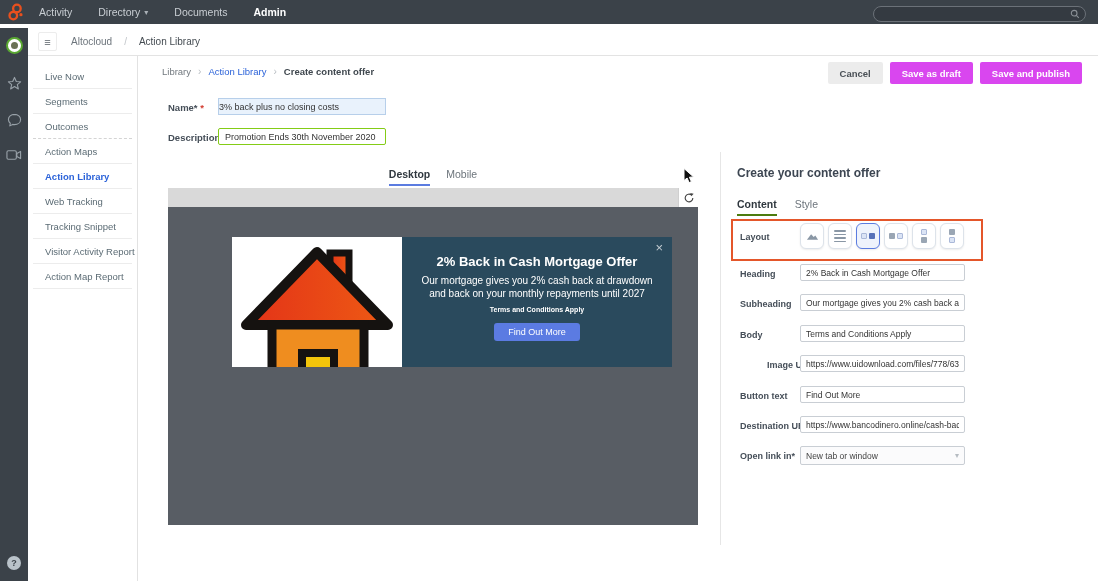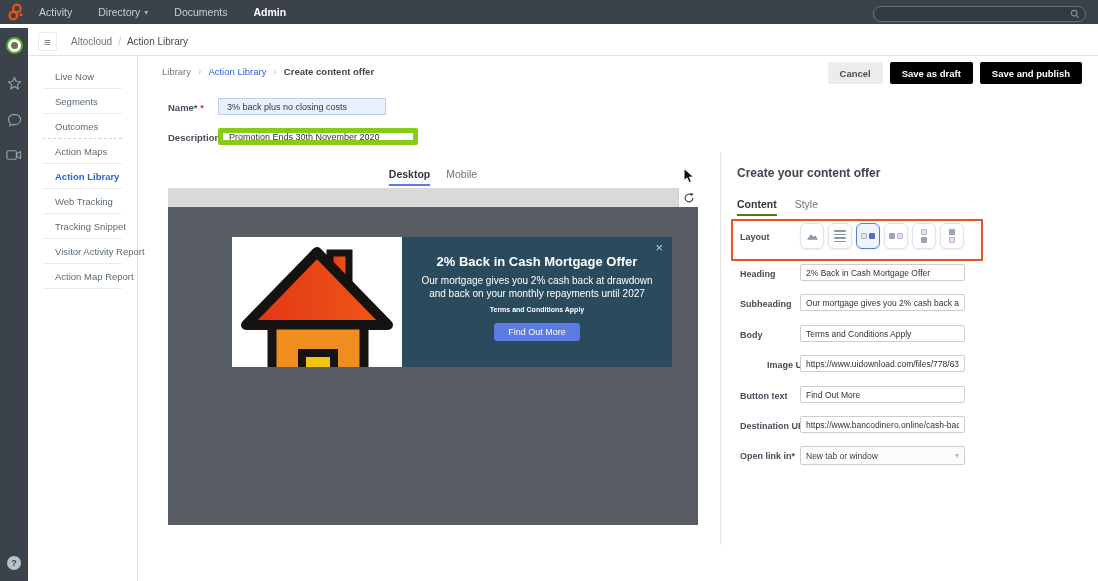--- a/index.html
+++ b/index.html
@@ -16,60 +16,60 @@
   .searchwrap { position:absolute; right:12px; top:6px; width:213px; height:16px;
     border:1px solid #6b7178; border-radius:9px; background:#343a41; display:flex; align-items:center; }
   .searchwrap input { flex:1; background:transparent; border:none; outline:none; color:#dde; font-size:9px; padding:0 6px; }
   .searchwrap svg { margin-right:5px; }
 
   
   .appbar { position:absolute; left:28px; top:28px; right:0; height:28px; background:#fff;
     border-bottom:1px solid #e3e3e3; display:flex; align-items:center; z-index:20; }
   .hamburger { width:19px; height:19px; border:1px solid #ececec; border-radius:2px; margin:0 14px 0 10px;
     display:flex; align-items:center; justify-content:center; color:#5a6268; font-size:11px; cursor:pointer; }
-  .appcrumb { font-size:10px; color:#6d757c; display:flex; gap:6px; align-items:center;}
+  .appcrumb { font-size:10px; color:#6d757c; display:flex; gap:12px; align-items:center;}
   .appcrumb .sep { color:#c3c7cb; }
   .appcrumb .cur { color:#454c52; }
 
   
   .rail { position:absolute; left:0; top:28px; width:28px; bottom:0; background:#3b4249;
     display:flex; flex-direction:column; align-items:center; z-index:25; }
   .avatar { width:17px; height:17px; border-radius:50%; background:#fff; border:2px solid #5aa832;
     margin-top:9px; position:relative; }
   .avatar::after { content:""; position:absolute; left:3px; top:3px; width:7px; height:7px; border-radius:50%; background:#6b7355; }
   .railicon { margin-top:22px; cursor:pointer; }
   .helpdot { margin-top:auto; margin-bottom:11px; width:14px; height:14px; border-radius:50%;
     background:#b9c2c9; color:#3b4249; font-size:9px; font-weight:bold; text-align:center; line-height:14px; cursor:pointer;}
 
   
   .sidebar { position:absolute; left:28px; top:56px; width:110px; bottom:0; background:#fff;
     border-right:1px solid #e2e2e2; padding-top:8px; z-index:10;}
   .sideitem { height:25px; line-height:25px; padding-left:12px; font-size:9.5px; color:#5b6b74;
-    border-bottom:1px solid #ececec; margin:0 15px; cursor:pointer; white-space:nowrap;}
+    border-bottom:1px solid #ececec; margin:0 5px; cursor:pointer; white-space:nowrap;}
   .sideitem.dashed { border-bottom:1px dashed #d4d4d4; }
   .sideitem.active { color:#2c63d9; font-weight:bold; }
   .sideitem:last-child { border-bottom:1px solid #ececec; }
 
   
   .main { position:absolute; left:138px; top:56px; right:0; bottom:0; background:#fff; }
   .crumb { position:absolute; left:24px; top:10px; font-size:9.5px; color:#72797f;
     display:flex; align-items:center; gap:7px; }
   .crumb .link { color:#2c63d9; cursor:pointer; }
   .crumb .sep { color:#b9bec3; font-size:10px; }
   .crumb .cur { color:#3f474e; font-weight:bold; }
   .actions { position:absolute; right:16px; top:6px; display:flex; gap:7px; }
   .btn { height:22px; border-radius:2px; border:none; font-size:9.5px; font-weight:bold;
     padding:0 12px; cursor:pointer; font-family:inherit;}
   .btn.ghost { background:#ececec; color:#4a5056; }
-  .btn.primary { background:#000000; color:#fff; }
+  .btn.primary { background:#d946ef; color:#fff; }
 
   .fieldrow-label { position:absolute; left:30px; font-size:9.5px; font-weight:bold; color:#454e58; }
   .nameinput { position:absolute; left:80px; width:168px; height:17px; border:1px solid #b7cfea;
-    background:#e9f2fc; font-size:9px; color:#333; padding:0 8px; font-family:inherit;}
-  .descinput { position:absolute; left:80px; width:200px; height:17px; border:5px solid #84cc16;
+    background:#e9f2fc; font-size:9px; color:#333; padding:0 0; font-family:inherit;}
+  .descinput { position:absolute; left:80px; width:168px; height:17px; border:1px solid #84cc16;
     background:#fff; font-size:9px; color:#333; padding:0 6px; border-radius:2px; font-family:inherit;}
 
   
   .ptabs { position:absolute; left:232px; top:112px; width:126px; display:flex; gap:16px; justify-content:center;}
   .ptab { font-size:10.5px; color:#6d757c; cursor:pointer; padding-bottom:4px; }
   .ptab.active { color:#30383f; font-weight:bold; border-bottom:2px solid #5b7ce0; }
 
   
   .preview { position:absolute; left:30px; top:132px; width:530px; height:337px; background:#585d64; }
   .pbar { position:absolute; left:0; top:0; right:0; height:19px; background:#d9d9d9; }

